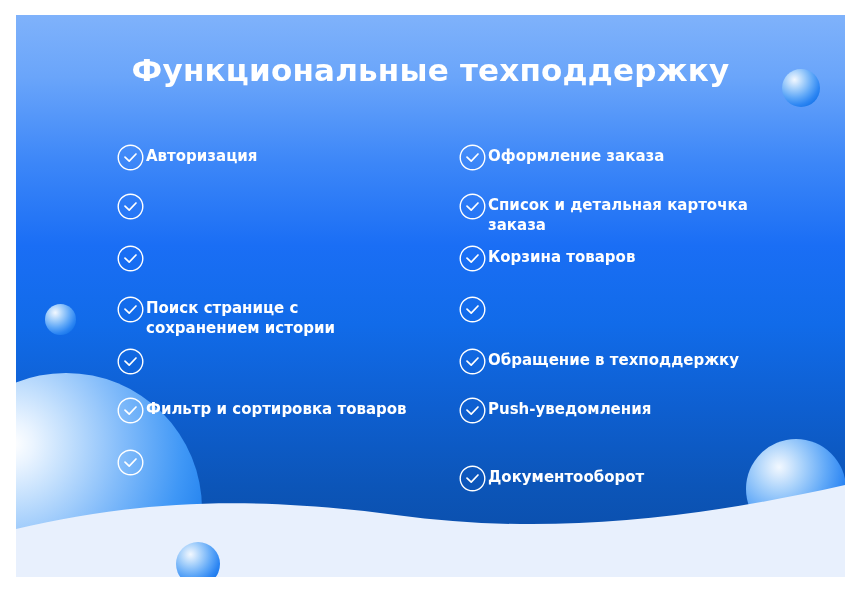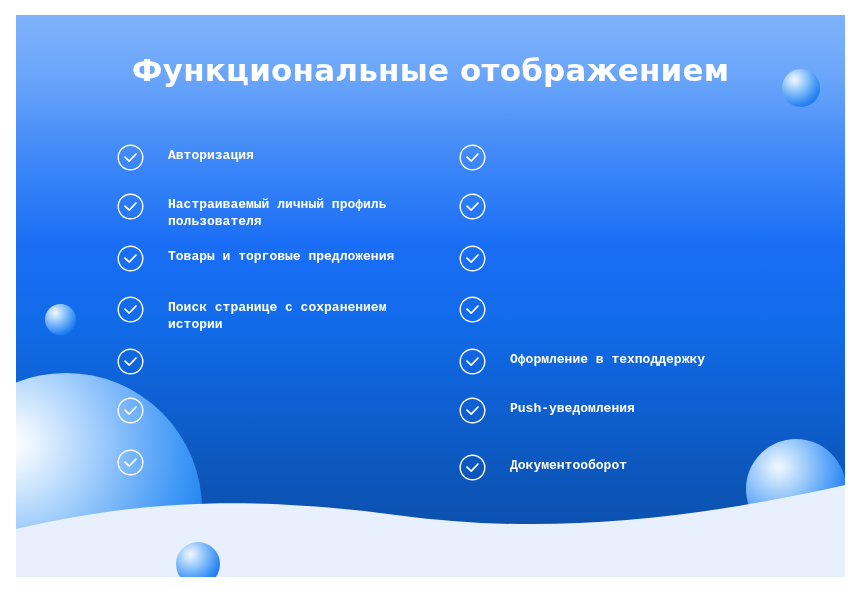--- a/index.html
+++ b/index.html
@@ -122,49 +122,48 @@
 
   .check-icon {
     flex: 0 0 auto;
     width: 27px;
     height: 27px;
     margin-top: 1px;
   }
   .check-icon svg { display: block; }
 
   .feature-label {
-    margin-left: 24px;
+    margin-left: 2px;
     color: #ffffff;
-    font-size: 13px;
+    font-size: 15px;
     font-weight: 700;
     line-height: 1.33;
     padding-top: 4px;
     max-width: 270px;
-    font-family: Liberation Mono, monospace;
   }
 </style>
 </head>
 <body>
 
 <div id="slide-root">
 
   <div class="card">
 
     <div class="sphere big" id="sphere-big-left"></div>
     <div class="sphere" id="sphere-right-low"></div>
     <div class="sphere" id="sphere-top-right"></div>
     <div class="sphere" id="sphere-left-mid"></div>
 
     <svg class="wave" viewBox="0 0 829 120" preserveAspectRatio="none">
       <path d="M0,72 C120,44 230,38 380,58 C520,77 660,66 829,28 L829,120 L0,120 Z" fill="#e8f0fd"></path>
     </svg>
 
     <div class="sphere" id="sphere-bottom"></div>
 
-    <div class="title">Функциональные отображением</div>
+    <div class="title">Функциональные техподдержку</div>
 
     <div class="columns">
 
       <div class="col col-left">
 
         <div class="feature" style="top:0px">
           <span class="check-icon">
             <svg width="27" height="27" viewBox="0 0 27 27">
                 <circle cx="13.5" cy="13.5" r="12.3" fill="none" stroke="#ffffff" stroke-width="1.4"></circle>
                 <path d="M8 13.2 L12.2 17.2 L19 10" fill="none" stroke="#ffffff" stroke-width="1.7" stroke-linecap="round" stroke-linejoin="round"></path>
@@ -173,31 +172,29 @@
           <span class="feature-label">Авторизация</span>
         </div>
 
         <div class="feature" style="top:49px">
           <span class="check-icon">
             <svg width="27" height="27" viewBox="0 0 27 27">
                 <circle cx="13.5" cy="13.5" r="12.3" fill="none" stroke="#ffffff" stroke-width="1.4"></circle>
                 <path d="M8 13.2 L12.2 17.2 L19 10" fill="none" stroke="#ffffff" stroke-width="1.7" stroke-linecap="round" stroke-linejoin="round"></path>
               </svg>
           </span>
-          <span class="feature-label">Настраиваемый личный профиль пользователя</span>
         </div>
 
         <div class="feature" style="top:101px">
           <span class="check-icon">
             <svg width="27" height="27" viewBox="0 0 27 27">
                 <circle cx="13.5" cy="13.5" r="12.3" fill="none" stroke="#ffffff" stroke-width="1.4"></circle>
                 <path d="M8 13.2 L12.2 17.2 L19 10" fill="none" stroke="#ffffff" stroke-width="1.7" stroke-linecap="round" stroke-linejoin="round"></path>
               </svg>
           </span>
-          <span class="feature-label">Товары и торговые предложения</span>
         </div>
 
         <div class="feature" style="top:152px">
           <span class="check-icon">
             <svg width="27" height="27" viewBox="0 0 27 27">
                 <circle cx="13.5" cy="13.5" r="12.3" fill="none" stroke="#ffffff" stroke-width="1.4"></circle>
                 <path d="M8 13.2 L12.2 17.2 L19 10" fill="none" stroke="#ffffff" stroke-width="1.7" stroke-linecap="round" stroke-linejoin="round"></path>
               </svg>
           </span>
           <span class="feature-label">Поиск странице с сохранением истории</span>
@@ -212,20 +209,21 @@
           </span>
         </div>
 
         <div class="feature" style="top:253px">
           <span class="check-icon">
             <svg width="27" height="27" viewBox="0 0 27 27">
                 <circle cx="13.5" cy="13.5" r="12.3" fill="none" stroke="#ffffff" stroke-width="1.4"></circle>
                 <path d="M8 13.2 L12.2 17.2 L19 10" fill="none" stroke="#ffffff" stroke-width="1.7" stroke-linecap="round" stroke-linejoin="round"></path>
               </svg>
           </span>
+          <span class="feature-label">Фильтр и сортировка товаров</span>
         </div>
 
         <div class="feature" style="top:305px">
           <span class="check-icon">
             <svg width="27" height="27" viewBox="0 0 27 27">
                 <circle cx="13.5" cy="13.5" r="12.3" fill="none" stroke="#ffffff" stroke-width="1.4"></circle>
                 <path d="M8 13.2 L12.2 17.2 L19 10" fill="none" stroke="#ffffff" stroke-width="1.7" stroke-linecap="round" stroke-linejoin="round"></path>
               </svg>
           </span>
         </div>
@@ -234,70 +232,73 @@
 
       <div class="col col-right">
 
         <div class="feature" style="top:0px">
           <span class="check-icon">
             <svg width="27" height="27" viewBox="0 0 27 27">
                 <circle cx="13.5" cy="13.5" r="12.3" fill="none" stroke="#ffffff" stroke-width="1.4"></circle>
                 <path d="M8 13.2 L12.2 17.2 L19 10" fill="none" stroke="#ffffff" stroke-width="1.7" stroke-linecap="round" stroke-linejoin="round"></path>
               </svg>
           </span>
+          <span class="feature-label">Оформление заказа</span>
         </div>
 
         <div class="feature" style="top:49px">
           <span class="check-icon">
             <svg width="27" height="27" viewBox="0 0 27 27">
                 <circle cx="13.5" cy="13.5" r="12.3" fill="none" stroke="#ffffff" stroke-width="1.4"></circle>
                 <path d="M8 13.2 L12.2 17.2 L19 10" fill="none" stroke="#ffffff" stroke-width="1.7" stroke-linecap="round" stroke-linejoin="round"></path>
               </svg>
           </span>
+          <span class="feature-label">Список и детальная карточка заказа</span>
         </div>
 
         <div class="feature" style="top:101px">
           <span class="check-icon">
             <svg width="27" height="27" viewBox="0 0 27 27">
                 <circle cx="13.5" cy="13.5" r="12.3" fill="none" stroke="#ffffff" stroke-width="1.4"></circle>
                 <path d="M8 13.2 L12.2 17.2 L19 10" fill="none" stroke="#ffffff" stroke-width="1.7" stroke-linecap="round" stroke-linejoin="round"></path>
               </svg>
           </span>
+          <span class="feature-label">Корзина товаров</span>
         </div>
 
         <div class="feature" style="top:152px">
           <span class="check-icon">
             <svg width="27" height="27" viewBox="0 0 27 27">
                 <circle cx="13.5" cy="13.5" r="12.3" fill="none" stroke="#ffffff" stroke-width="1.4"></circle>
                 <path d="M8 13.2 L12.2 17.2 L19 10" fill="none" stroke="#ffffff" stroke-width="1.7" stroke-linecap="round" stroke-linejoin="round"></path>
               </svg>
           </span>
         </div>
 
         <div class="feature" style="top:204px">
           <span class="check-icon">
             <svg width="27" height="27" viewBox="0 0 27 27">
                 <circle cx="13.5" cy="13.5" r="12.3" fill="none" stroke="#ffffff" stroke-width="1.4"></circle>
                 <path d="M8 13.2 L12.2 17.2 L19 10" fill="none" stroke="#ffffff" stroke-width="1.7" stroke-linecap="round" stroke-linejoin="round"></path>
               </svg>
           </span>
-          <span class="feature-label">Оформление в техподдержку</span>
+          <span class="feature-label">Обращение в техподдержку</span>
         </div>
 
         <div class="feature" style="top:253px">
           <span class="check-icon">
             <svg width="27" height="27" viewBox="0 0 27 27">
                 <circle cx="13.5" cy="13.5" r="12.3" fill="none" stroke="#ffffff" stroke-width="1.4"></circle>
                 <path d="M8 13.2 L12.2 17.2 L19 10" fill="none" stroke="#ffffff" stroke-width="1.7" stroke-linecap="round" stroke-linejoin="round"></path>
               </svg>
           </span>
           <span class="feature-label">Push-уведомления</span>
         </div>
 
-        <div class="feature" style="top:310px">
+        <div class="feature" style="top:321px">
           <span class="check-icon">
             <svg width="27" height="27" viewBox="0 0 27 27">
                 <circle cx="13.5" cy="13.5" r="12.3" fill="none" stroke="#ffffff" stroke-width="1.4"></circle>
                 <path d="M8 13.2 L12.2 17.2 L19 10" fill="none" stroke="#ffffff" stroke-width="1.7" stroke-linecap="round" stroke-linejoin="round"></path>
               </svg>
           </span>
           <span class="feature-label">Документооборот</span>
         </div>
 
       </div>

